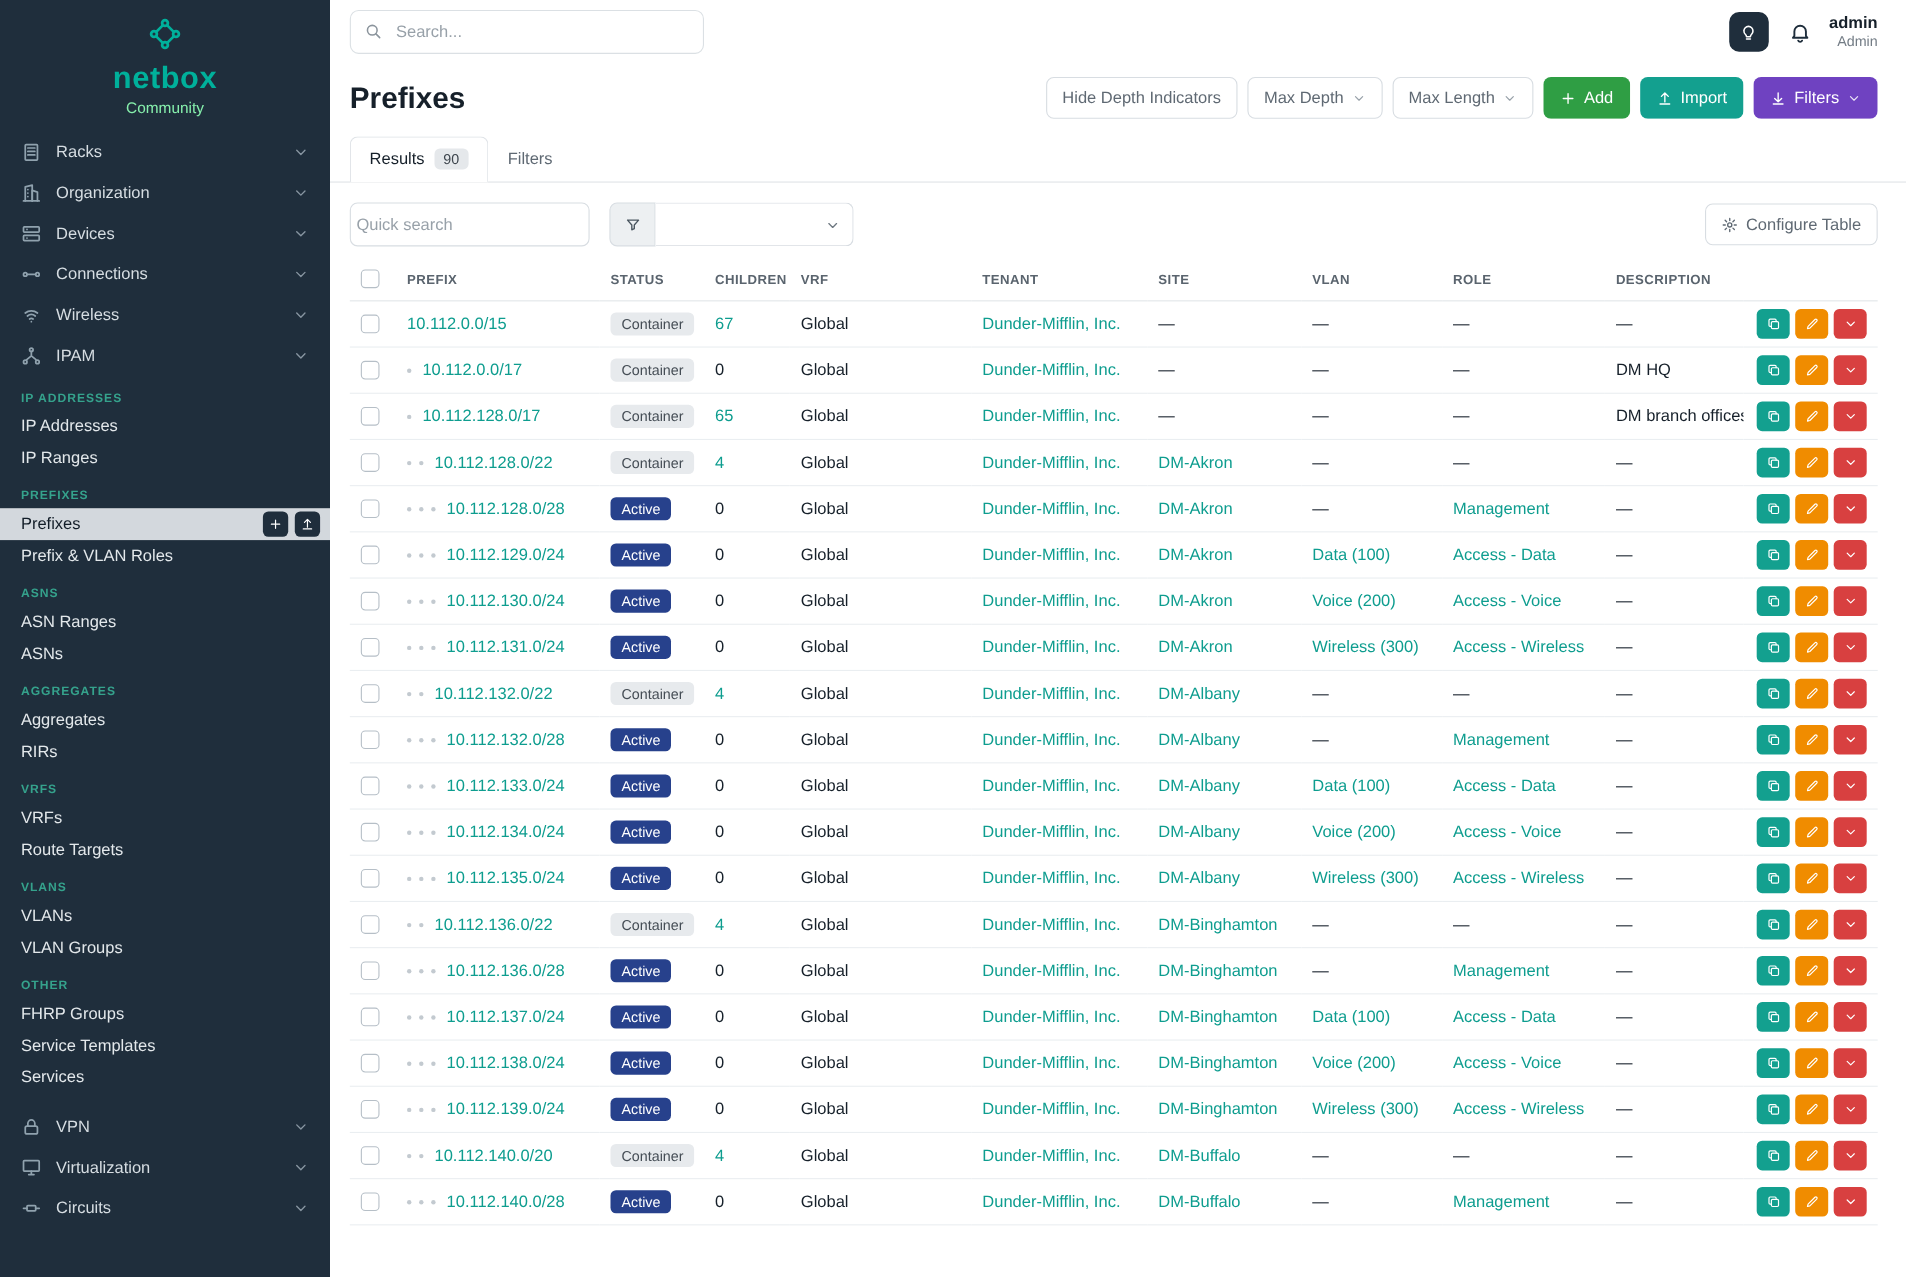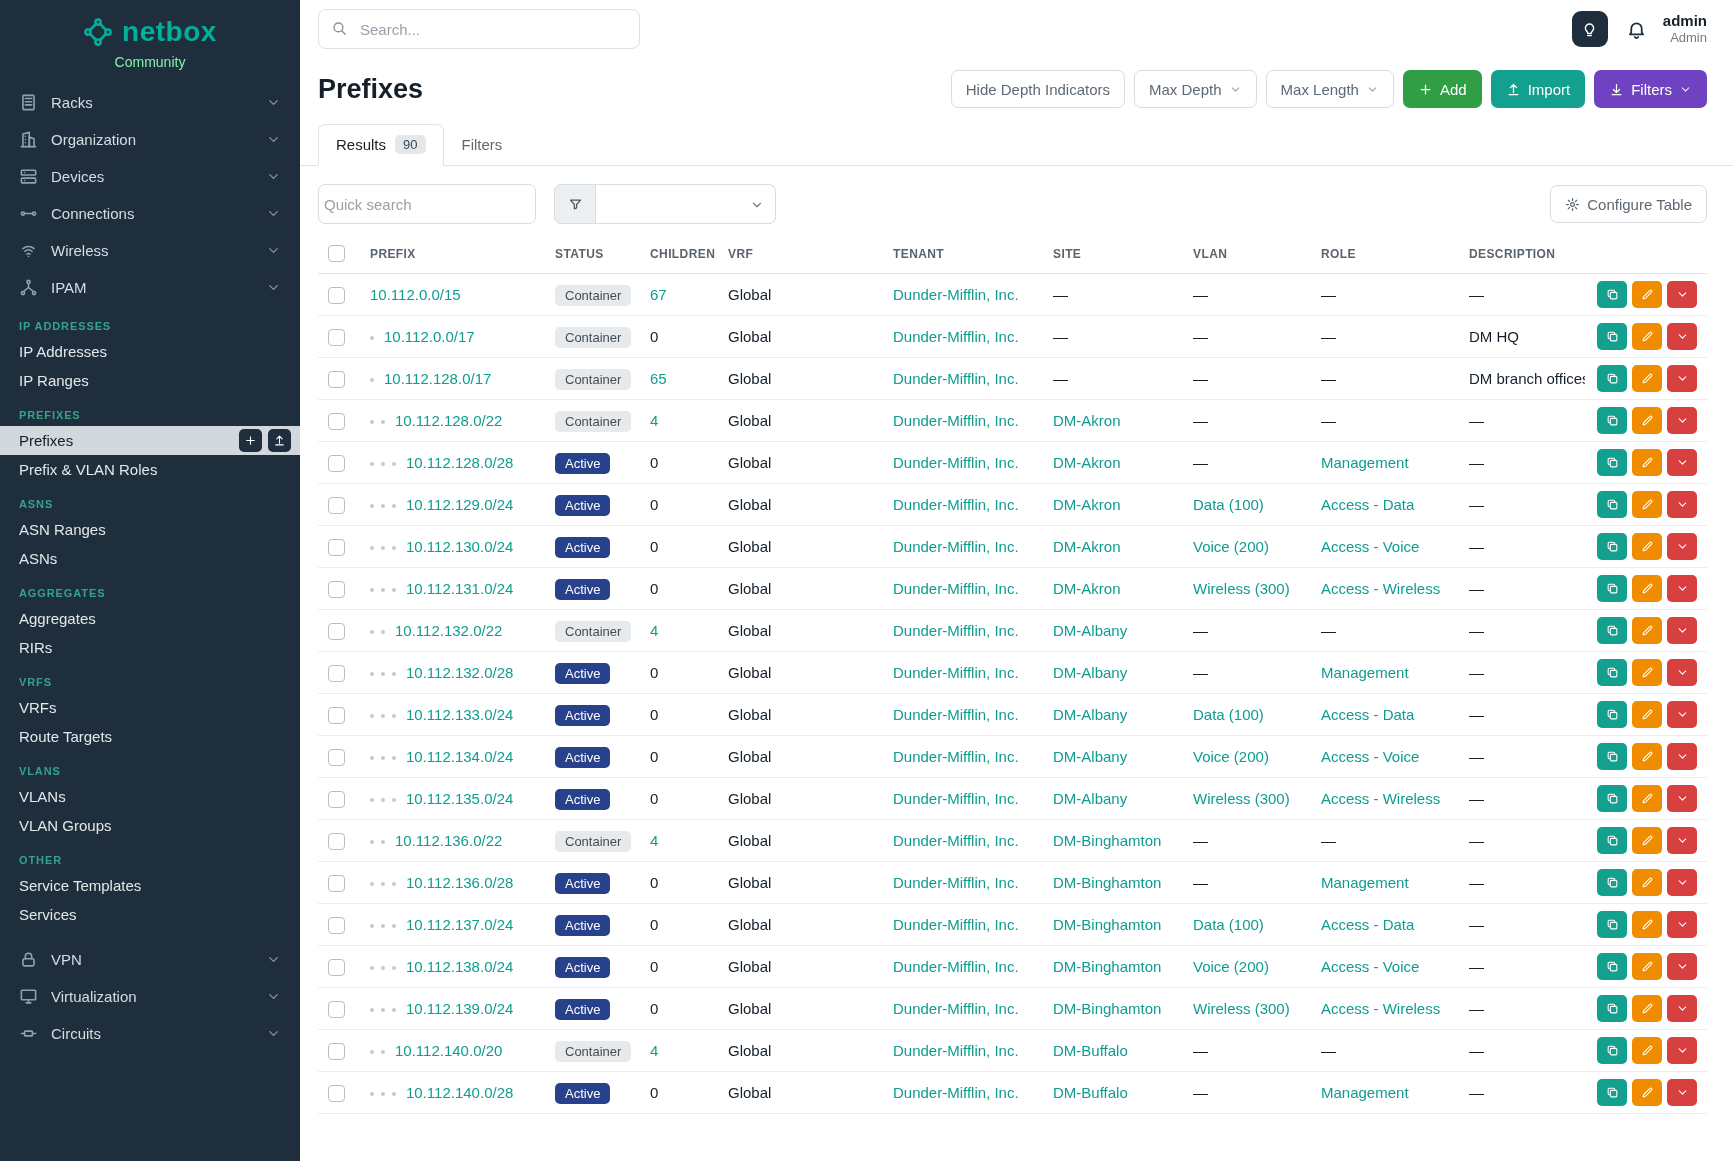--- a/index.html
+++ b/index.html
@@ -5,21 +5,21 @@
 <style>
   * { margin:0; padding:0; box-sizing:border-box; }
   html,body { width:1733px; height:1161px; }
   body { font-family:"Liberation Sans", sans-serif; background:#fff; overflow:hidden; color:#16202a; }
 
   .app { display:flex; width:100%; height:100%; }
 
   
   .sidebar { width:300px; min-width:300px; background:#1f2e3c; color:#d6dde2; height:100%; overflow:hidden; }
   .brand { padding:16px 10px 8px; text-align:center; }
-  .brand-row { display:inline-flex; align-items:center; gap:9px; }
+  .brand-row { display:inline-flex; align-items:center; gap:9px;flex-direction:column; }
   .brand-logo { display:inline-flex; width:30px; height:30px; color:#00b09b; }
   .brand-logo svg { width:100%; height:100%; }
   .brand-name { font-size:28px; font-weight:700; color:#00b09b; letter-spacing:.5px; }
   .brand-sub { margin-top:3px; font-size:14px; color:#86efac; }
 
   .nav { padding-top:6px; }
   .nav-item { display:flex; align-items:center; gap:13px; height:37px; padding:0 19px; font-size:15px; color:#d6dde2; cursor:pointer; }
   .nav-item .icon { width:19px; height:19px; color:#90a2ae; display:inline-flex; }
   .nav-item .icon svg { width:100%; height:100%; }
   .nav-lbl { flex:1; }
@@ -245,20 +245,21 @@
         <div class="sec-head">AGGREGATES</div>
         <div class="sec-item">Aggregates</div>
         <div class="sec-item">RIRs</div>
         <div class="sec-head">VRFS</div>
         <div class="sec-item">VRFs</div>
         <div class="sec-item">Route Targets</div>
         <div class="sec-head">VLANS</div>
         <div class="sec-item">VLANs</div>
         <div class="sec-item">VLAN Groups</div>
         <div class="sec-head">OTHER</div>
+        <div class="sec-item">FHRP Groups</div>
         <div class="sec-item">Service Templates</div>
         <div class="sec-item">Services</div>
         <div class="nav-gap"></div>
         <div class="nav-item">
           <span class="icon">
             <svg viewBox="0 0 24 24" fill="none" stroke="currentColor" stroke-width="2" stroke-linecap="round" stroke-linejoin="round">
               <rect x="5" y="11" width="14" height="9" rx="2"></rect>
               <path d="M8 11V8a4 4 0 0 1 8 0v3"></path>
             </svg>
           </span>

